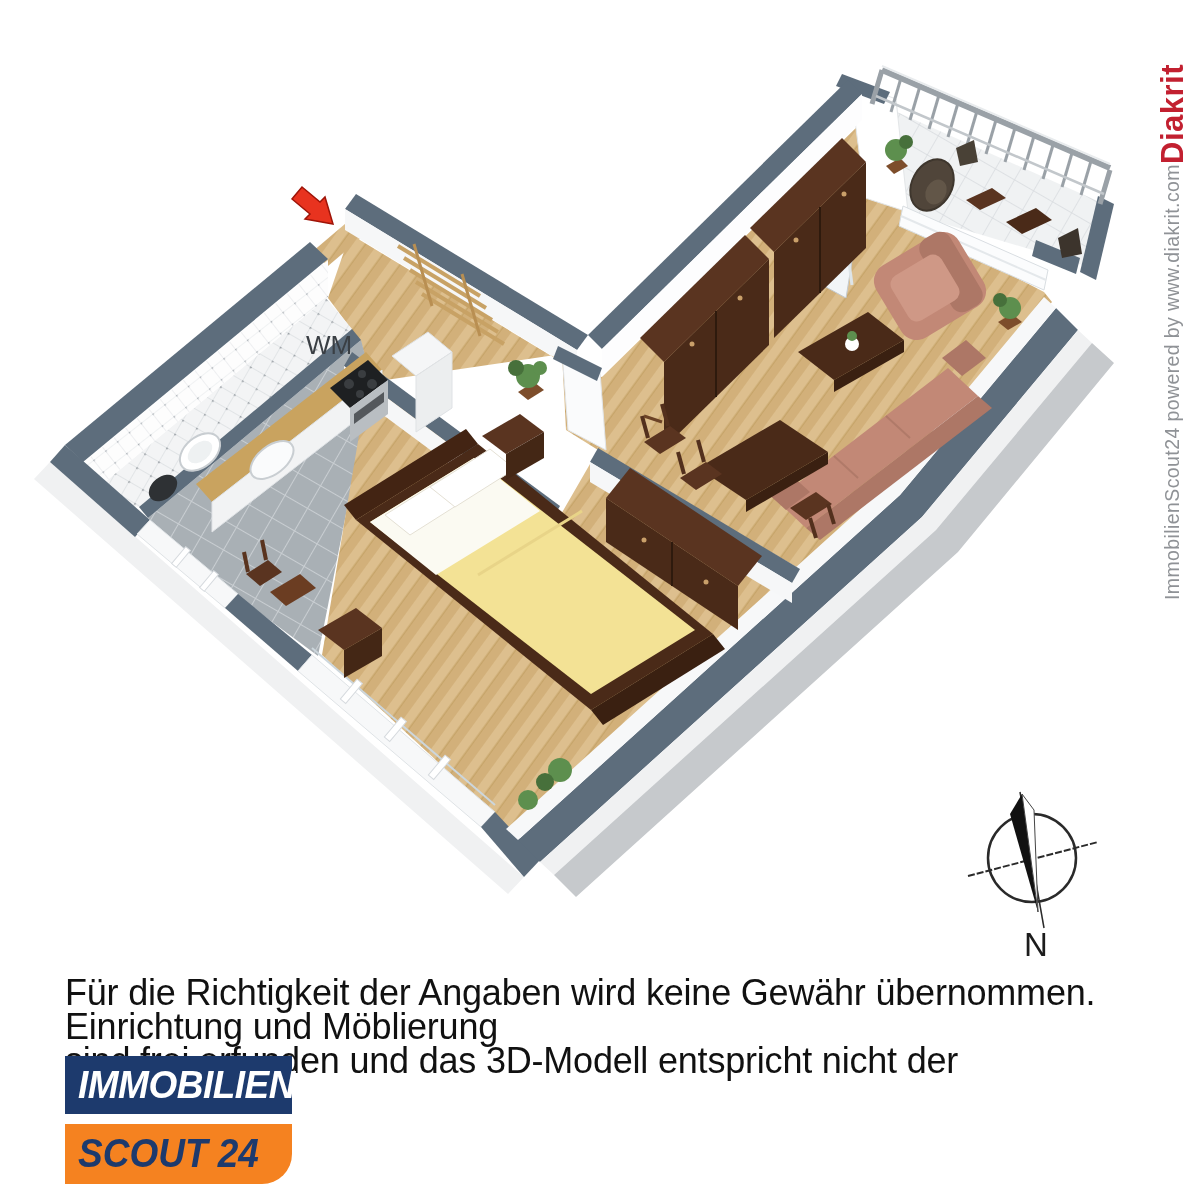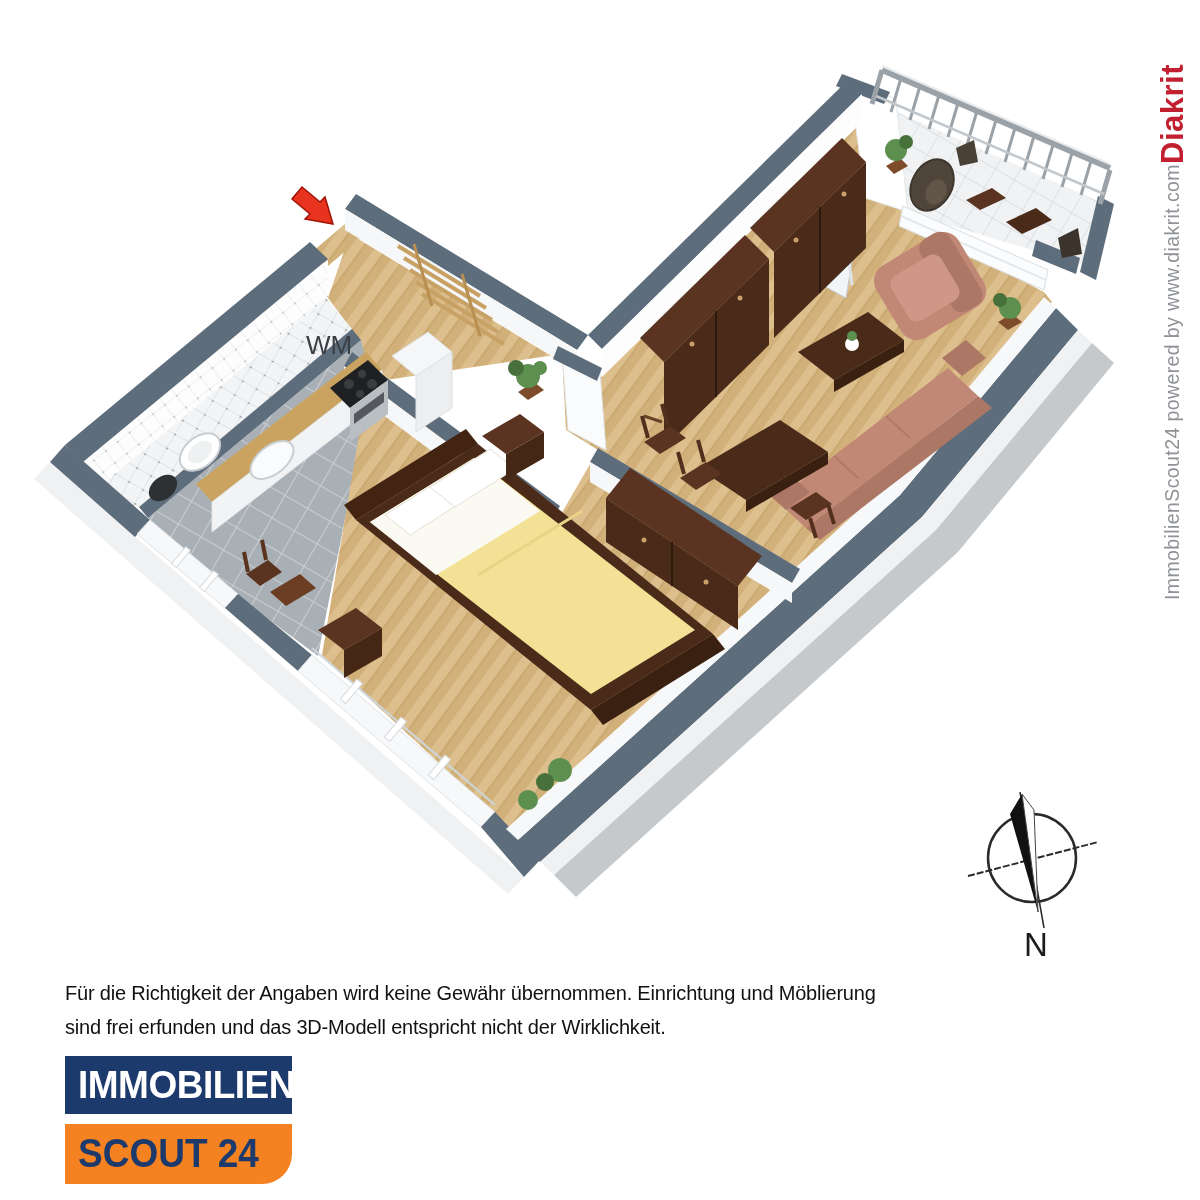--- a/index.html
+++ b/index.html
@@ -40,24 +40,24 @@
     white-space:nowrap;line-height:1;display:flex;align-items:center;}
   .attribution .powered{font-size:19.5px;color:var(--attrib_gray);letter-spacing:.4px;}
   .attribution .brand{font-size:31px;font-weight:bold;color:var(--diakrit_red);letter-spacing:.5px;}
 
   
   .compass{position:absolute;left:958px;top:780px;width:156px;height:186px;}
   .compass .n-label{font:33px "Liberation Sans",sans-serif;fill:#1c1c1c;}
 
   
   .disclaimer{position:absolute;left:65px;top:976px;width:1085px;
-    font-size:20px;line-height:34px;color:var(--ink);letter-spacing:-0.2px;}
-
-  
-  .logo{position:absolute;left:65px;top:1056px;width:227px;}
+    font-size:36px;line-height:34px;color:var(--ink);letter-spacing:-0.2px;}
+
+  
+  .logo{position:absolute;left:65px;top:1056px;width:227px;font-style:italic;}
   .logo .row-top{background:var(--navy);height:58px;display:flex;align-items:center;}
   .logo .row-top span{color:#fff;font-weight:bold;font-size:37px;letter-spacing:-0.5px;
     padding-left:13px;transform:scaleY(1.05);}
   .logo .row-bottom{background:var(--orange);height:60px;margin-top:10px;
     border-bottom-right-radius:30px;display:flex;align-items:center;}
   .logo .row-bottom span{color:var(--navy);font-weight:bold;font-size:37px;
     letter-spacing:0px;padding-left:13px;transform:scaleY(1.08);}
 </style>
 </head>
 <body>

